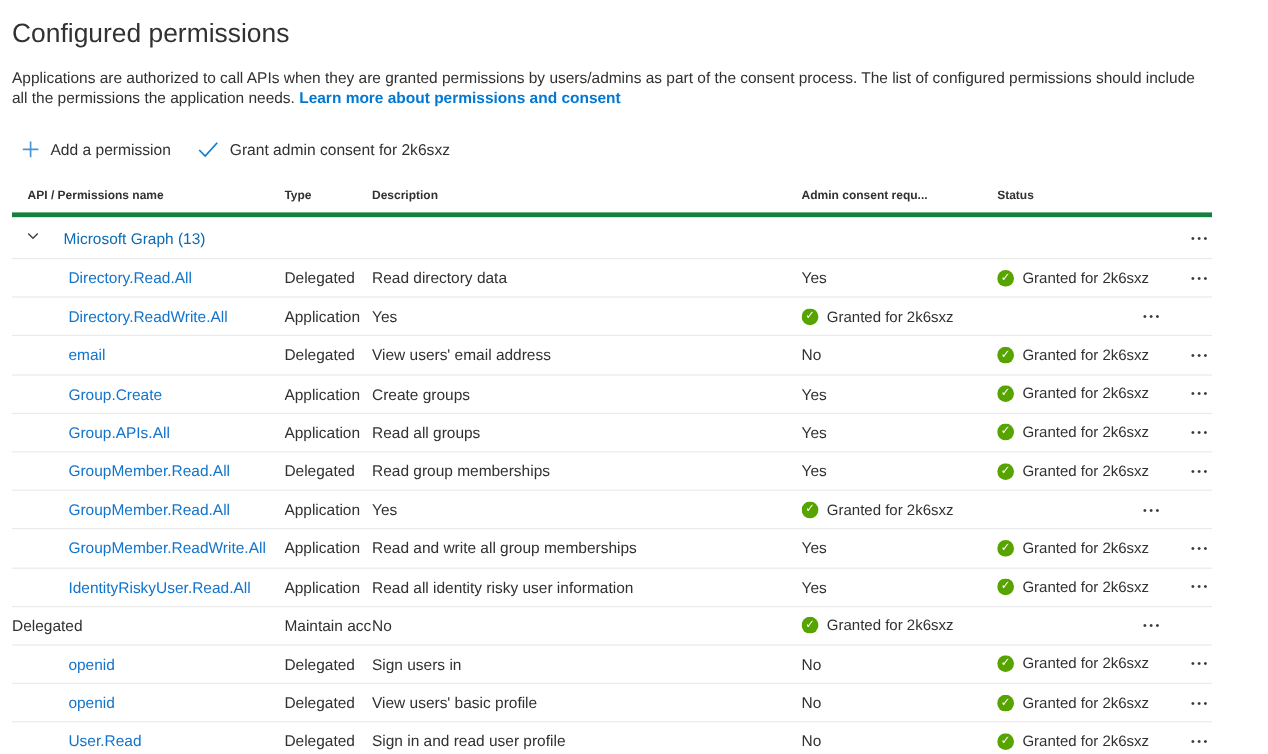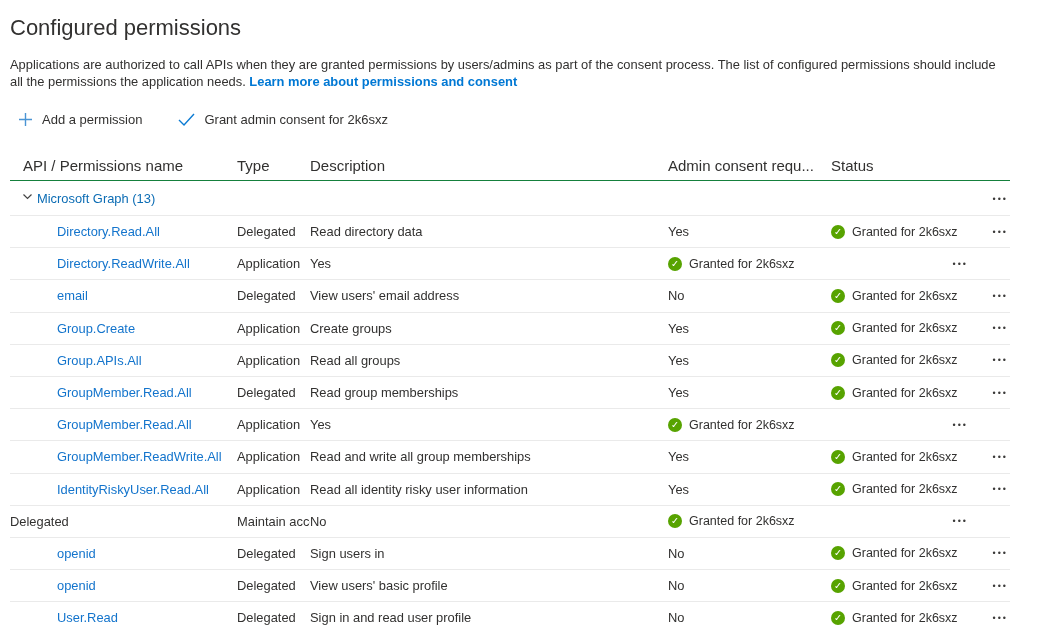--- a/index.html
+++ b/index.html
@@ -27,24 +27,24 @@
   }
   .desc a {
     color: #0078d4;
     text-decoration: none;
     cursor: pointer;
     font-weight: bold;
   }
 
   .toolbar {
     display: flex;
-    align-items: flex-start;
+    align-items: center;
     margin-top: 16px;
     height: 36px;
-    gap: 18px;
+    gap: 5px;
   }
   .cmd {
     display: flex;
     align-items: center;
     gap: 9px;
     background: none;
     border: none;
     font-family: "Liberation Sans", sans-serif;
     font-size: 13px;
     color: #323130;
@@ -55,35 +55,35 @@
   .cmd svg { display: block; }
 
   .table { margin-top: 8px; }
   .thead, .grouprow, .trow {
     display: grid;
     grid-template-columns: 227px 73px 358px 163px 1fr 40px;
     align-items: center;
   }
   .thead {
     height: 31px;
-    font-size: 15px;
-    font-weight: 400;
-    border-bottom: 1px solid #15803d;
+    font-size: 10px;
+    font-weight: 700;
+    border-bottom: 4px solid #15803d;
   }
   .thead .hcell:first-child { padding-left: 13px; }
   .hcell { white-space: nowrap; overflow: hidden; }
 
   .grouprow {
     height: 35px;
     border-bottom: 1px solid #eaeaea;
   }
   .group-link {
     display: flex;
     align-items: center;
-    gap: 3px;
+    gap: 19px;
     padding-left: 11px;
     color: #0b6cb4;
     font-size: 12.9px;
     text-decoration: none;
     cursor: pointer;
     white-space: nowrap;
   }
   .group-link svg { flex: 0 0 auto; }
 
   .trow {

